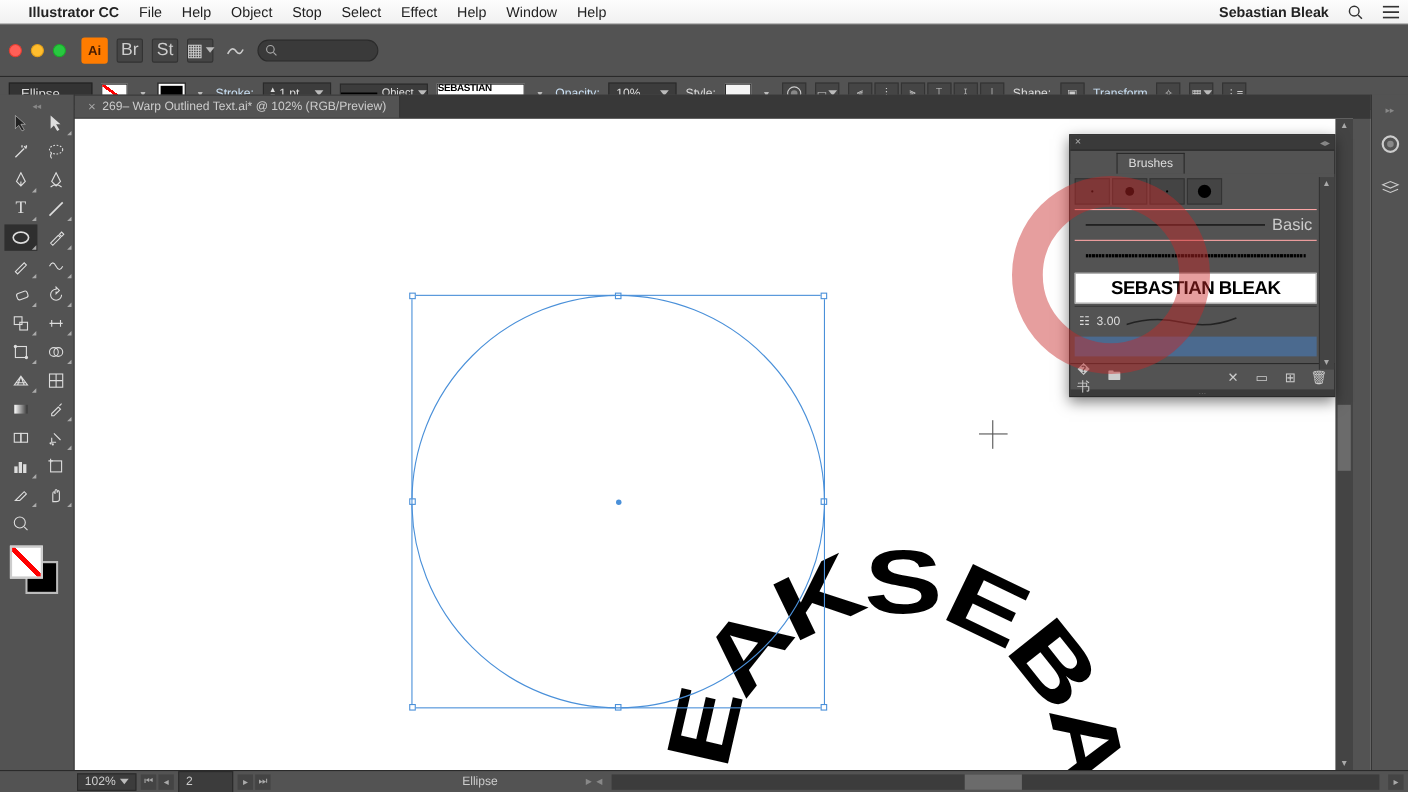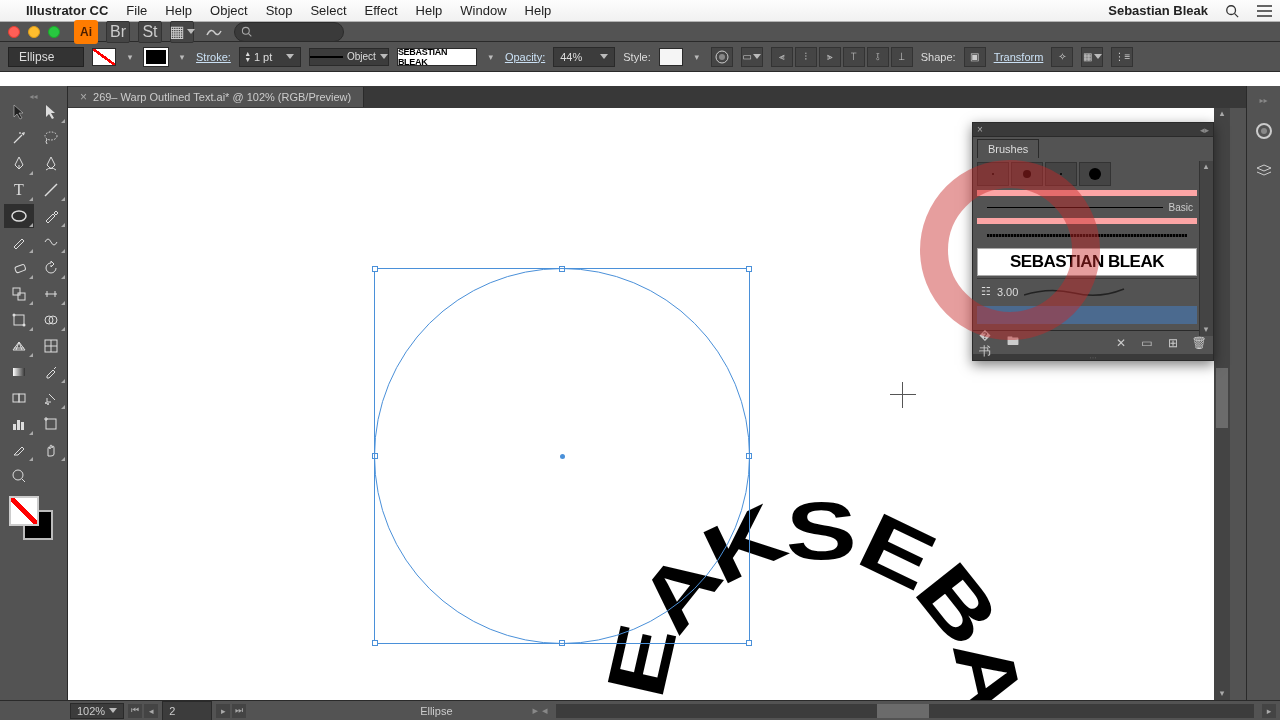--- a/index.html
+++ b/index.html
@@ -7,21 +7,21 @@
 
 
 .mac-menubar { height: 22px; background: linear-gradient(#fdfdfd,#f1f1f1); border-bottom: 1px solid #b3b3b3; display: flex; align-items: center; font-size: 13px; color: #222; padding: 0 8px; gap: 18px; }
 .mac-menubar .apple { font-size: 15px; }
 .mac-menubar .app-name { font-weight: 600; }
 .mac-menubar .spacer { flex: 1; }
 .mac-menubar .right { display: flex; align-items: center; gap: 16px; }
 .mac-menubar .menu-icon { width: 16px; height: 16px; display: inline-flex; align-items: center; justify-content: center; }
 
 
-.app-topbar { height: 20px; background: #535353; display: flex; align-items: center; padding: 0 8px; gap: 8px; border-bottom: 1px solid #2a2a2a; }
+.app-topbar { height: 48px; background: #535353; display: flex; align-items: center; padding: 0 8px; gap: 8px; border-bottom: 1px solid #2a2a2a; }
 .traffic { display: flex; gap: 8px; margin-right: 6px; }
 .traffic .dot { width: 12px; height: 12px; border-radius: 50%; }
 .dot.red { background: #ff5f57; border: 1px solid #e33e32; }
 .dot.yellow { background: #ffbd2e; border: 1px solid #e09e1a; }
 .dot.green { background: #28c840; border: 1px solid #1aaa29; }
 .ai-icon { width: 24px; height: 24px; background: #ff7c00; border-radius: 3px; display: flex; align-items: center; justify-content: center; color: #4a1e00; font-weight: 700; font-size: 12px; }
 .square-btn { width: 24px; height: 22px; background: #454545; border: 1px solid #333; border-radius: 2px; display: flex; align-items: center; justify-content: center; color: #ccc; font-size: 16px; }
 .doc-title-top { flex: 1; text-align: right; color: #ddd; font-size: 13px; padding-right: 8px; display: flex; align-items: center; justify-content: flex-end; gap: 6px; }
 .search-top { width: 110px; height: 20px; background: #3a3a3a; border: 1px solid #2b2b2b; border-radius: 10px; display: flex; align-items: center; padding: 0 6px; color: #aaa; font-size: 11px; }
 
@@ -67,21 +67,21 @@
 .brushes-panel { position: absolute; top: 122px; left: 972px; width: 242px; background: #535353; border: 1px solid #2a2a2a; box-shadow: 0 4px 12px rgba(0,0,0,0.5); z-index: 30; }
 .brushes-panel .bp-header { height: 14px; background: #3a3a3a; display: flex; align-items: center; padding: 0 4px; border-bottom: 1px solid #2a2a2a; }
 .brushes-panel .bp-tab { background: #535353; margin-top: 2px; padding: 3px 10px; font-size: 11px; color: #ddd; border: 1px solid #2a2a2a; border-bottom: none; display: inline-block; }
 .bp-body { background: #535353; padding: 4px; }
 .bp-row-tips { display: flex; gap: 2px; margin-bottom: 4px; }
 .tip { width: 32px; height: 24px; background: #444; border: 1px solid #333; display: flex; align-items: center; justify-content: center; }
 .tip .dot1 { width: 2px; height: 2px; background: #000; border-radius: 50%; }
 .tip .dot2 { width: 8px; height: 8px; background: #000; border-radius: 50%; }
 .tip .dot3 { width: 2px; height: 2px; background: #000; border-radius: 50%; }
 .tip .dot4 { width: 12px; height: 12px; background: #000; border-radius: 50%; }
-.bp-stroke-row { height: 28px; border-top: 6px solid #fca5a5; display: flex; align-items: center; justify-content: space-between; padding: 0 4px; font-size: 10px; color: #ccc; }
+.bp-stroke-row { height: 28px; border-top: 1px solid #fca5a5; display: flex; align-items: center; justify-content: space-between; padding: 0 4px; font-size: 15px; color: #ccc; }
 .bp-stroke-row .thin-line { flex: 1; height: 1px; background: #000; margin: 0 6px; }
 .bp-stroke-row.rough .thin-line { height: 3px; background: repeating-linear-gradient(90deg,#000,#000 2px,#333 2px,#333 3px); }
 .bp-text-brush { background: #fff; color: #000; font-weight: 900; font-size: 17px; text-align: center; padding: 3px 2px; letter-spacing: -0.5px; border: 1px solid #aaa; margin: 2px 0; }
 .bp-opt-row { height: 26px; display: flex; align-items: center; gap: 6px; font-size: 11px; color: #ddd; padding: 0 4px; border-top: 1px solid #3a3a3a; }
 .bp-opt-row .wavy { flex: 1; }
 .bp-selected-row { height: 18px; background: #4b6a8f; margin: 2px 0; }
 .bp-footer { height: 24px; border-top: 1px solid #2a2a2a; display: flex; align-items: center; justify-content: space-between; padding: 0 6px; }
 .bp-footer .bf-group { display: flex; gap: 10px; }
 .bp-footer .bf-icon { width: 16px; height: 16px; color: #ccc; display: flex; align-items: center; justify-content: center; font-size: 12px; }
 .bp-scroll { position: absolute; right: 0; top: 38px; bottom: 24px; width: 14px; background: #444; border-left: 1px solid #333; }
@@ -195,21 +195,21 @@
       </svg>
     <span style="margin-left:4px;font-size:10px;">Object</span>
     <span class="tiny-triangle" style="margin-left:4px;"></span>
   </div>
   <div class="brush-text-preview">
     <span>SEBASTIAN BLEAK</span>
   </div>
   <span class="drop-arrow">▾</span>
   <span style="text-decoration:underline;color:#cae0f4;">Opacity:</span>
   <div class="small-field">
-    <span style="min-width:36px;">44%</span>
+    <span style="min-width:36px;">10%</span>
     <span class="tiny-triangle"></span>
   </div>
   <span>Style:</span>
   <div class="swatch" style="background:#f5f5f5;"></div>
   <span class="drop-arrow">▾</span>
   <div class="cb-btn">
     <svg width="14" height="14">
         <circle cx="7" cy="7" r="6" fill="none" stroke="#ccc"></circle>
         <circle cx="7" cy="7" r="3" fill="#888"></circle>
       </svg>
@@ -490,21 +490,21 @@
   </div>
 
 </div>
 
 <div class="brushes-panel">
   <div class="bp-header">
     <span style="color:#aaa;font-size:10px;">×</span>
     <span style="flex:1;"></span>
     <span style="color:#888;font-size:9px;">◂▸</span>
   </div>
-  <div style="padding-left:4px;">
+  <div style="padding-left:16px;margin-left:26px;">
     <div class="bp-tab">Brushes</div>
   </div>
   <div class="bp-body" style="position:relative;padding-right:16px;">
     <div class="bp-row-tips">
       <div class="tip">
           <span class="dot1"></span>
         </div>
       <div class="tip">
           <span class="dot2"></span>
         </div>

